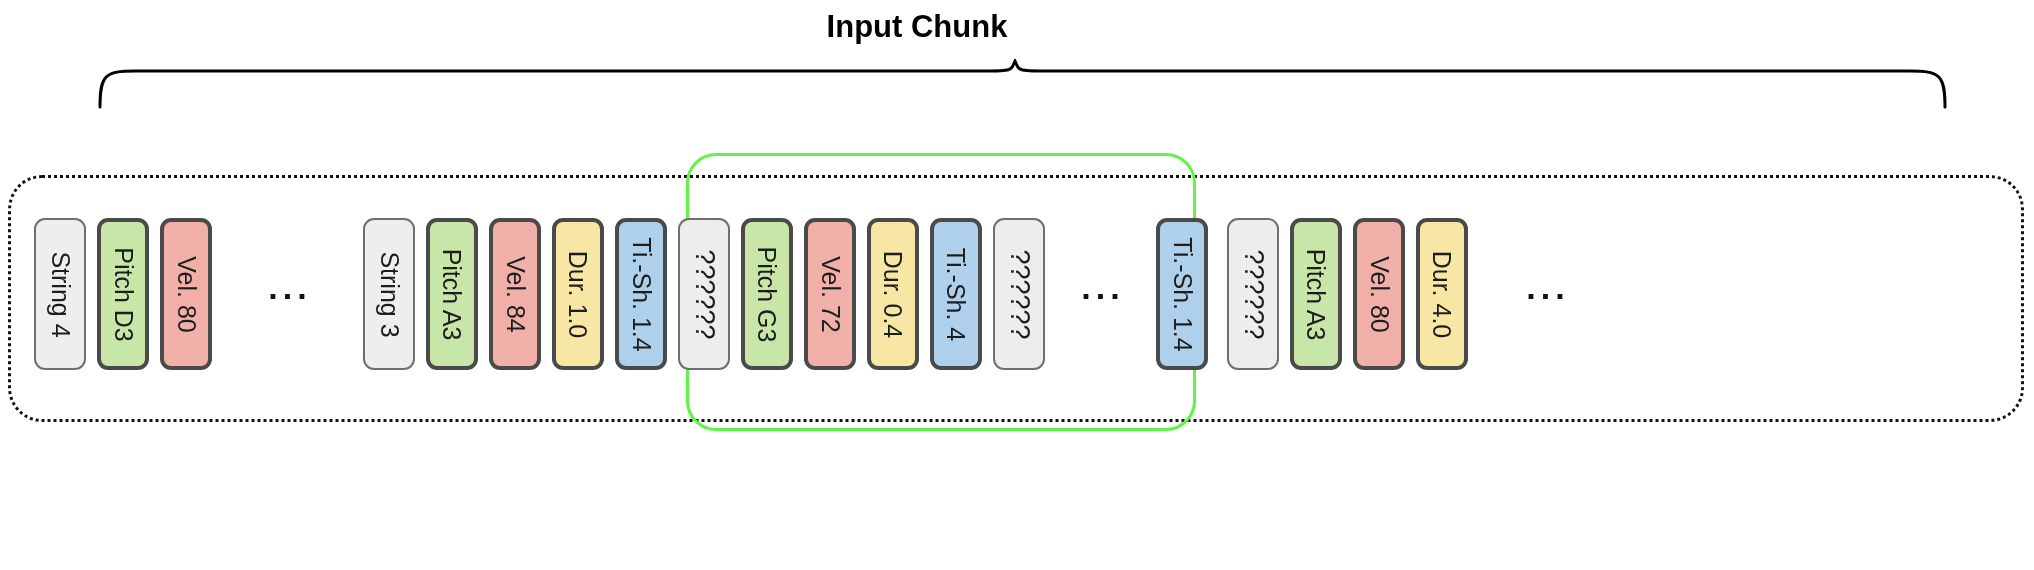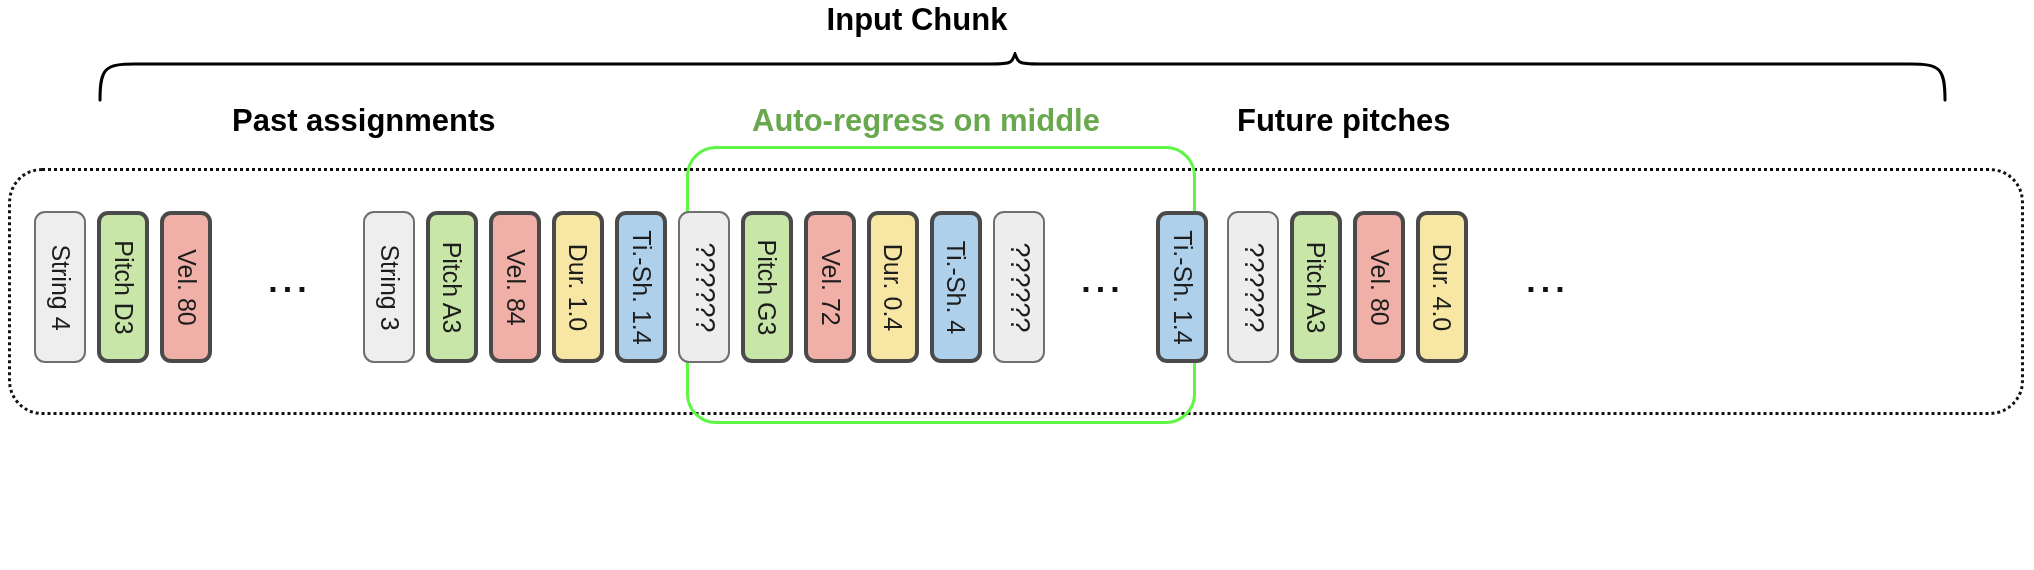--- a/index.html
+++ b/index.html
@@ -11,20 +11,21 @@
     font-family: "Liberation Sans", sans-serif;
     -webkit-font-smoothing: antialiased;
   }
 
   #stage {
     position: relative;
     width: 2034px;
     height: 448px;
     background: #ffffff;
     overflow: hidden;
+    margin-top: 7px;
   }
 
   
   .chunk-title {
     position: absolute;
     left: 0;
     top: 2px;
     width: 2034px;
     text-align: center;
     font-size: 31px;
@@ -155,25 +156,20 @@
   <div class="chunk-title">
     <span class="inner">Input Chunk</span>
   </div>
 
   <div class="brace-wrap">
     <svg viewBox="0 0 1855 50" preserveAspectRatio="none" aria-hidden="true">
       <path d="M 5,48 C 5,16 10,12 40,12 L 890,12 C 916,12 916,12 920,2 C 924,12 924,12 950,12 L 1815,12 C 1845,12 1850,16 1850,48" fill="none" stroke="#000000" stroke-width="3" stroke-linecap="round"></path>
     </svg>
   </div>
 
-  <div class="section-labels">
-    <div class="sec-label past">Past assignments</div>
-    <div class="sec-label middle">Auto-regress on middle</div>
-    <div class="sec-label future">Future pitches</div>
-  </div>
 
   <div class="dotted-box"></div>
 
   <div class="green-box"></div>
 
   <div class="token-strip" id="token-strip">
       <div class="gap" style="width: 34px;"></div>
       <div class="tok c-string">
         <span class="lbl">String 4</span>
       </div>

